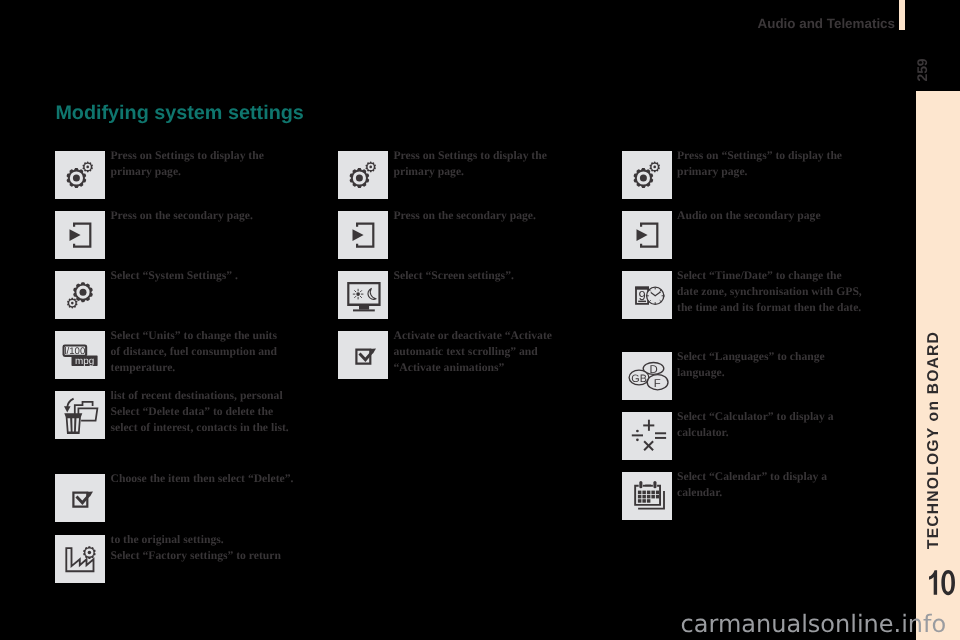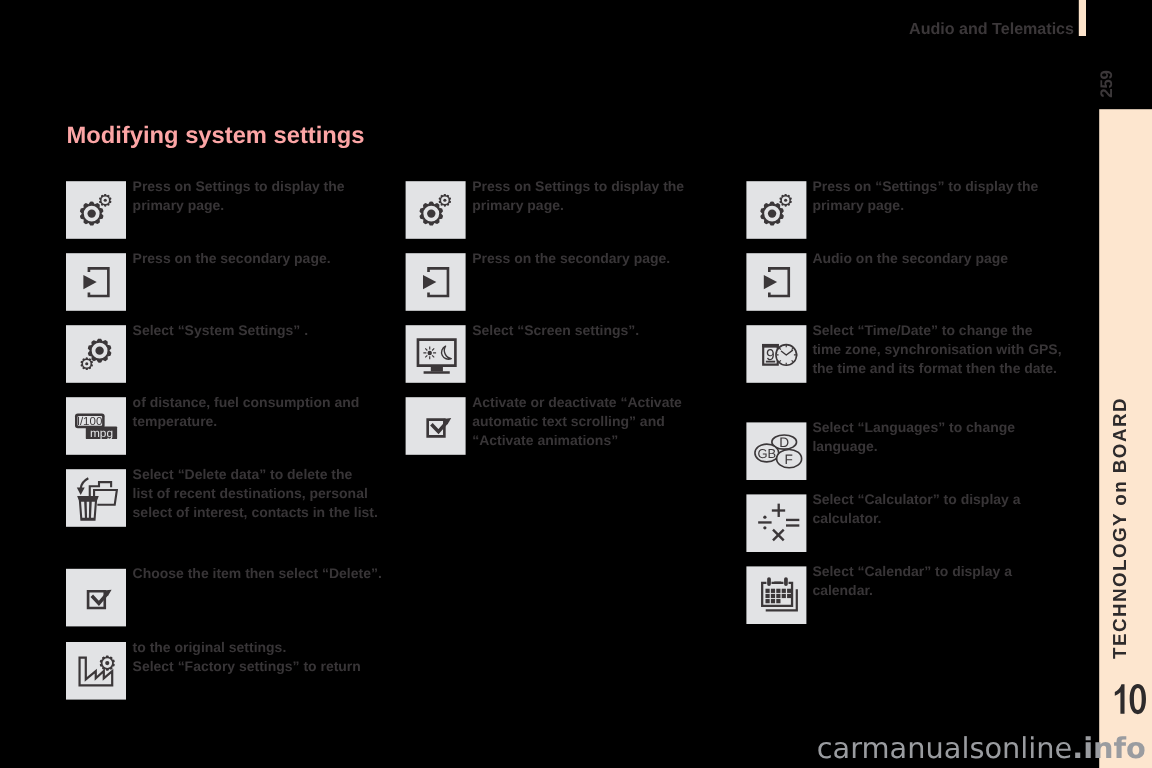--- a/index.html
+++ b/index.html
@@ -24,41 +24,41 @@
       font-family:"Liberation Sans",sans-serif;
       font-size:0;color:#2e2b2c;}
   .side-chapter svg{display:block;width:30px;height:28px;overflow:visible;}
     .side-small{position:absolute;left:907px;top:58.5px;width:30px;height:22px;
       font-size:14px;font-weight:bold;color:#3b3739;line-height:22px;
       transform:rotate(-90deg);transform-origin:center;
       text-align:center;letter-spacing:-.2px;white-space:nowrap;}
 
   
   .title{position:absolute;left:55.4px;top:102px;font-size:19.8px;font-weight:bold;
-      color:#fca5a5;letter-spacing:0;line-height:22px;}
+      color:#0f766e;letter-spacing:0;line-height:22px;}
 
   
   .col{position:absolute;top:151px;}
   .col0{left:55px;}
   .col1{left:338px;}
   .col2{left:621.5px;}
 
   .row{position:absolute;left:0;}
   .ibox{position:absolute;left:0;top:0;width:50px;height:48px;background:#e2e3e5;}
   .ibox svg{position:absolute;left:0;top:0;width:50px;height:48px;display:block;}
   .rtxt{position:absolute;left:55.5px;top:-3px;
       font-size:11.65px;font-weight:bold;color:#383537;line-height:15.8px;
-      letter-spacing:0;white-space:nowrap;}
+      letter-spacing:0;white-space:nowrap;font-family:Liberation Serif, serif;}
   .tline{display:block;}
 
   
   .wm{position:absolute;left:680.6px;top:610px;width:300px;text-align:left;
       font-size:24px;color:#9a9ca0;letter-spacing:0;line-height:28px;
       font-family:"DejaVu Sans",sans-serif;white-space:nowrap;}
-  .wm b{font-weight:bold;}
+  .wm b{font-weight:normal;}
 </style>
 </head>
 <body>
 
 <div class="page">
 
   <div class="hdr-title">Audio and Telematics</div>
   <div class="hdr-bar"></div>
 
   <div class="title">Modifying system settings</div>
@@ -123,20 +123,21 @@
         <div class="ibox">
           <svg viewBox="0 0 50 48" xmlns="http://www.w3.org/2000/svg">
   <rect x="16.5" y="24.4" width="26.1" height="10.5" rx="0.7" fill="#3b3739"></rect>
   <text x="29.6" y="32.9" font-family="'Liberation Sans',sans-serif" font-size="9.9" fill="#e2e3e5" text-anchor="middle">mpg</text>
   <rect x="7.5" y="13.5" width="24.7" height="12.4" rx="2.3" fill="#3b3739"></rect>
   <rect x="9.6" y="15.6" width="20.5" height="8.2" rx="0.9" fill="#e2e3e5"></rect>
   <text x="19.85" y="23.0" font-family="'Liberation Sans',sans-serif" font-size="9.6" fill="#3b3739" text-anchor="middle">l/100</text>
 </svg>
         </div>
         <div class="rtxt">
+          <span class="tline">Select “Units” to change the units</span>
           <span class="tline">of distance, fuel consumption and</span>
           <span class="tline">temperature.</span>
         </div>
       </div>
       <div class="row" style="top: 240px;">
         <div class="ibox">
           <svg viewBox="0 0 50 48" xmlns="http://www.w3.org/2000/svg">
 
   <path fill="none" stroke="#3b3739" stroke-width="1.75" stroke-linejoin="miter" d="M19.8 26.2 V14.2 H27.5 V10.8 H37.6 V15.0"></path>
 
@@ -145,22 +146,22 @@
   <path fill="none" stroke="#3b3739" stroke-width="1.8" stroke-linecap="butt" d="M18.6 7.6 C14.6 9.6 12.4 13.0 12.2 16.6"></path>
   <path fill="#3b3739" d="M12.25 21.4 L9.0 15.2 L15.6 15.2 Z"></path>
 
   <path fill="#3b3739" fill-rule="evenodd" d="M9.3 22.3 H27.3 L25.9 26.0 L24.6 42.9 H12.0 L10.7 26.0 Z
            M12.55 27.2 L13.55 40.4 H15.75 L15.15 27.2 Z
            M17.25 27.2 L17.55 40.4 H19.05 L19.35 27.2 Z
            M21.45 27.2 L20.85 40.4 H23.05 L24.05 27.2 Z"></path>
 </svg>
         </div>
         <div class="rtxt">
+          <span class="tline">list of recent destinations, personal</span>
           <span class="tline">Select “Delete data” to delete the</span>
-          <span class="tline">list of recent destinations, personal</span>
           <span class="tline">select of interest, contacts in the list.</span>
         </div>
       </div>
       <div class="row" style="top: 323px;">
         <div class="ibox">
           <svg viewBox="0 0 50 48" xmlns="http://www.w3.org/2000/svg">
   <path fill="#3b3739" d="M17.3 17.6 H33.4 V33.8 H17.3 Z M19.5 19.8 V31.6 H31.2 V19.8 Z"></path>
   <path fill="none" stroke="#3b3739" stroke-width="2.9" stroke-linejoin="miter" stroke-linecap="butt" d="M21.5 22.5 L27.4 28.8 L34.2 20.9"></path>
   <path fill="#3b3739" d="M31.2 18.1 L38.0 17.4 L34.9 22.7 Z"></path>
 </svg>
@@ -291,21 +292,21 @@
     <path d="M33.2 16.6 V18.4 M33.2 31.2 V33.0 M25.0 24.8 H26.8 M39.6 24.8 H41.4
              M27.4 19.0 L28.7 20.3 M37.7 29.3 L39.0 30.6 M39.0 19.0 L37.7 20.3 M28.7 29.3 L27.4 30.6"></path>
   </g>
   <g stroke="#3b3739" stroke-width="1.15" stroke-linecap="round" fill="none">
     <path d="M33.2 24.8 L29.2 21.7 M33.2 24.8 L38.4 21.0"></path>
   </g>
 </svg>
         </div>
         <div class="rtxt">
           <span class="tline">Select “Time/Date” to change the</span>
-          <span class="tline">time zone, synchronisation with GPS,</span>
+          <span class="tline">date zone, synchronisation with GPS,</span>
           <span class="tline">the time and its format then the date.</span>
         </div>
       </div>
       <div class="row" style="top: 201px;">
         <div class="ibox">
           <svg viewBox="0 0 50 48" xmlns="http://www.w3.org/2000/svg">
   <g fill="#e2e3e5" stroke="#3b3739" stroke-width="1.35">
     <ellipse cx="31.5" cy="16.4" rx="10.3" ry="5.9"></ellipse>
   </g>
   <text x="31.6" y="20.8" font-family="'Liberation Sans',sans-serif" font-size="11.4" fill="#3b3739" text-anchor="middle">D</text>

